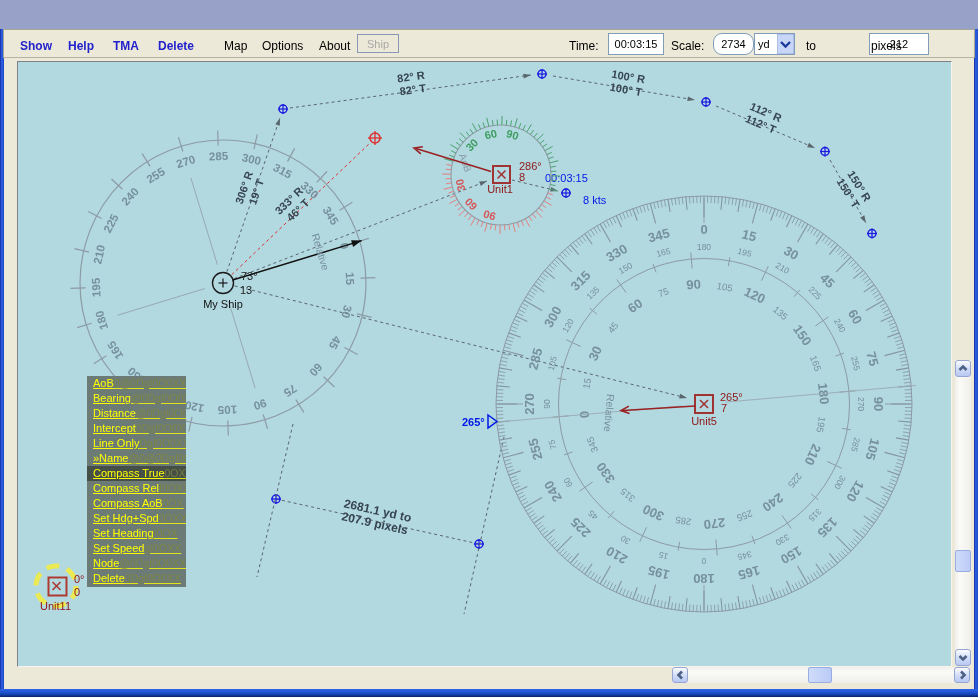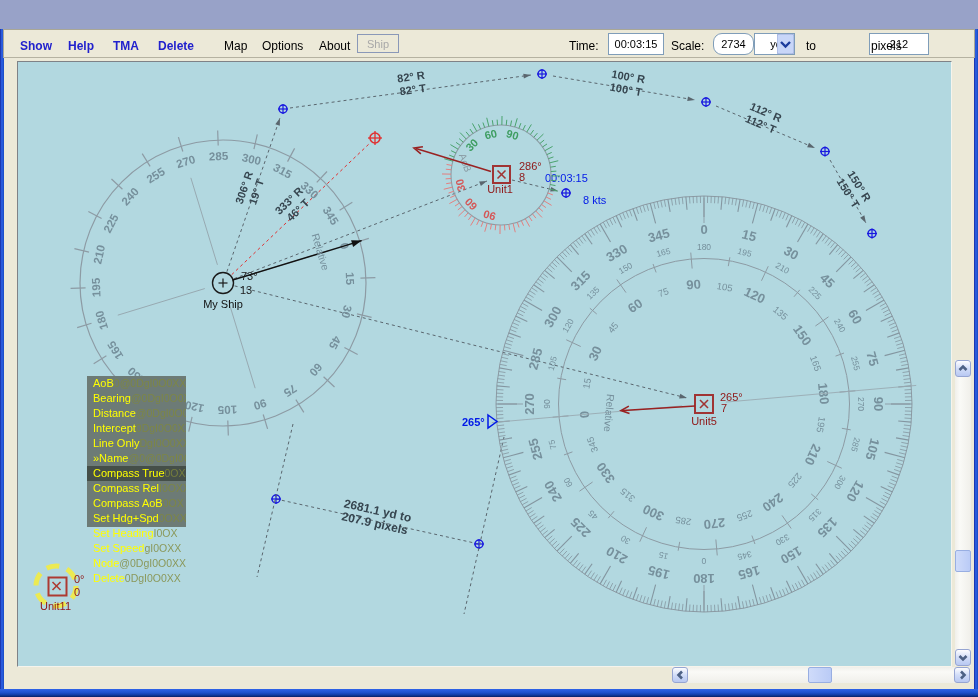--- a/index.html
+++ b/index.html
@@ -32,21 +32,21 @@
 #menubar{position:absolute;left:3px;top:29px;width:972px;height:29px;background:#ece9d8;border:1px solid #a9a796;border-bottom:1px solid #b5b2a1;}
 #menubar .mi{position:absolute;top:9px;font-size:12px;color:#000;}
 #menubar .mb{font-weight:bold;color:#2121cd;}
 #helpbox{position:absolute;left:353px;top:4px;width:42px;height:19px;border:1px solid #8a98b8;}
 #helpbox span{position:absolute;left:9px;top:3px;font-size:11px;color:#a8a8a8;}
 .tbx{position:absolute;top:3px;height:22px;border:1px solid #7f9db9;background:#fff;font-size:11px;color:#000;text-align:center;line-height:20px;}
 
 #cwrap{position:absolute;left:17px;top:61px;width:935px;height:606px;border-top:1px solid #7f8287;border-left:1px solid #7f8287;border-right:1px solid #f6f4ec;border-bottom:1px solid #f6f4ec;background:#b2d8e0;}
 #canvas{position:absolute;left:0px;top:0px;width:933px;height:604px;overflow:hidden;}
 
-#cmenu{position:absolute;left:69px;top:314px;width:99px;height:151px;background:#6d7b76;font-size:11px;color:#ffff00;}
+#cmenu{position:absolute;left:69px;top:314px;width:99px;height:211px;background:#6d7b76;font-size:11px;color:#ffff00;text-decoration:underline;}
 #cmenu .row{position:relative;height:15px;line-height:15px;padding-left:6px;white-space:nowrap;overflow:hidden;}
 #cmenu .hl{background:#454f48;}
 #cmenu .gh{color:#81893a;opacity:.8;font-size:10.5px;}
 
 .sbtn{position:absolute;border-radius:3px;border:1px solid #96a5d2;background:linear-gradient(180deg,#fdfdff 0%,#d2ddf8 50%,#b8c8f2 100%);}
 .sbtn svg{position:absolute;left:2px;top:2px;}
 #vtrack{position:absolute;left:955px;top:360px;width:16px;height:306px;background:linear-gradient(90deg,#f0efea,#fafaf7 30%,#f0efea);}
 #htrack{position:absolute;left:672px;top:667px;width:298px;height:16px;background:linear-gradient(180deg,#f0efea,#fafaf7 30%,#f0efea);}
 .thumb{position:absolute;border-radius:2px;border:1px solid #98aee2;background:linear-gradient(90deg,#cfdbfa,#bacbf6);}
 </style>
@@ -65,21 +65,21 @@
     <span class="mi" style="left:220px">Map</span>
     <span class="mi" style="left:258px">Options</span>
     <span class="mi" style="left:315px">About</span>
     <div id="helpbox">
         <span>Ship</span>
       </div>
     <span class="mi" style="left:565px">Time:</span>
     <div class="tbx" style="left:604px;width:56px;">00:03:15</div>
     <span class="mi" style="left:667px">Scale:</span>
     <div class="tbx" style="left:709px;width:41px;border-radius:9px;">2734</div>
-    <div class="tbx" style="left:750px;width:41px;text-align:center;padding-left:3px;">yd<svg width="17" height="20" style="position:absolute;right:0;top:0">
+    <div class="tbx" style="left:750px;width:41px;text-align:left;padding-left:3px;">yd<svg width="17" height="20" style="position:absolute;right:0;top:0">
           <rect x="0" y="0" width="17" height="20" rx="2" fill="#c8d6f8" stroke="#98a8d8" stroke-width="1"></rect>
           <path d="M4 8 L8.5 12.5 L13 8" stroke="#1c3c9c" stroke-width="2.4" fill="none"></path>
         </svg></div>
     <span class="mi" style="left:802px">to</span>
     <div class="tbx" style="left:865px;width:60px;">212</div>
     <span class="mi" style="left:867px">pixels</span>
   </div>
   <div id="cwrap">
     <div id="canvas">
       <svg id="S" width="933" height="604" viewBox="18 62 933 604" style="position:absolute;left:0;top:0">

